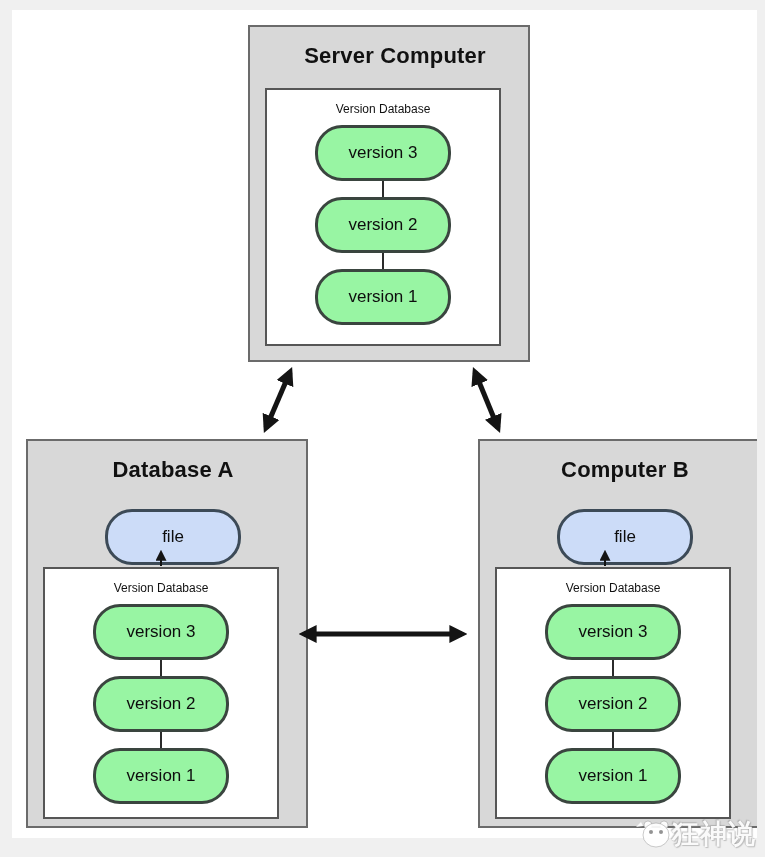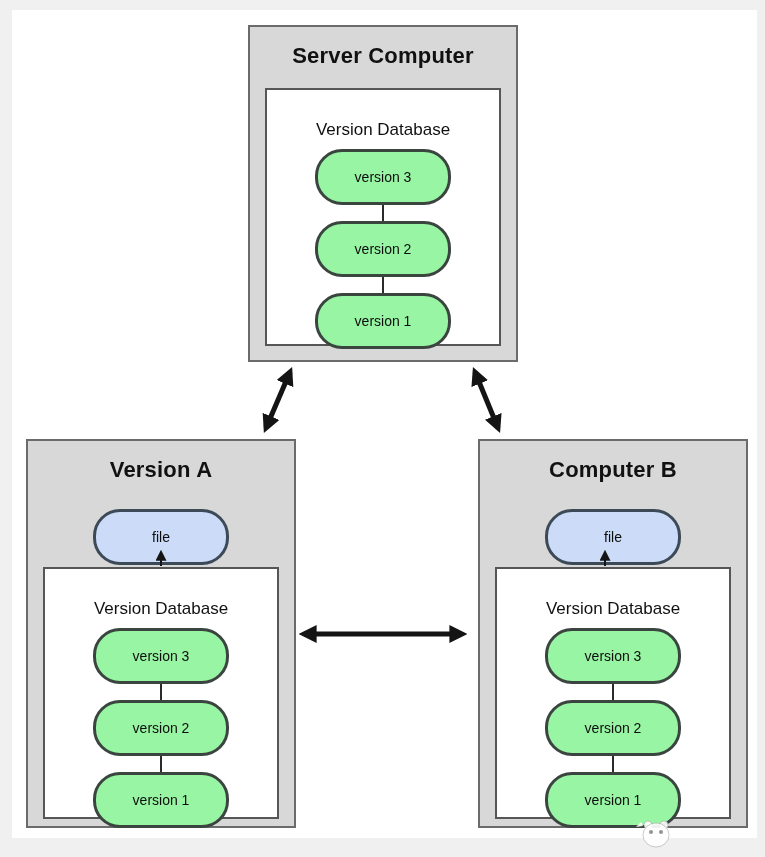--- a/index.html
+++ b/index.html
@@ -19,20 +19,21 @@
     border-color:var(--page_frame,#f0f0f0);
     border-width:10px 8px 19px 12px;
     pointer-events:none;
     z-index:5;
   }
   .machine{
     position:absolute;
     background:var(--box_fill,#d8d8d8);
     border:2px solid var(--box_border,#6b6b6b);
     box-sizing:content-box;
+    padding-left:12px;
   }
   #server-box{left:248px;top:25px;width:266px;height:333px;}
   #computer-a-box{left:26px;top:439px;width:266px;height:385px;}
   #computer-b-box{left:478px;top:439px;width:266px;height:385px;}
   .machine-title{
     text-align:center;
     font-weight:bold;
     font-size:22px;
     margin-top:16px;
     letter-spacing:.2px;
@@ -40,31 +41,31 @@
   .db-box{
     position:absolute;
     background:#fff;
     border:2px solid var(--db_border,#565656);
     left:15px;width:232px;
   }
   #server-box .db-box{top:61px;height:254px;}
   #computer-a-box .db-box,#computer-b-box .db-box{top:126px;height:248px;}
   .db-label{
     text-align:center;
-    font-size:17px;
-    margin-top:30px;
+    font-size:12px;
+    margin-top:12px;
     margin-bottom:9px;
   }
   .pill{
     width:130px;height:50px;
     border-radius:27px;
     border:3px solid var(--pill_border,#3a453f);
     margin:0 auto;
     display:flex;align-items:center;justify-content:center;
-    font-size:14px;
+    font-size:17px;
     color:#0d0d0d;
   }
   .pill.green{background:var(--version_fill,#98f5a3);}
   .pill.blue{background:var(--file_fill,#ccdcf8);border-color:var(--file_border,#3c4a57);margin-top:26px;}
   .vconn{
     width:2px;height:16px;
     background:#2b2b2b;
     margin:0 auto;
   }
   .arrow-layer{
@@ -101,21 +102,21 @@
       <div class="db-label">Version Database</div>
       <div class="pill green">version 3</div>
       <div class="vconn"></div>
       <div class="pill green">version 2</div>
       <div class="vconn"></div>
       <div class="pill green">version 1</div>
     </div>
   </div>
 
   <div class="machine" id="computer-a-box">
-    <div class="machine-title">Version A</div>
+    <div class="machine-title">Database A</div>
     <div class="pill blue">file</div>
     <div class="db-box">
       <div class="db-label">Version Database</div>
       <div class="pill green">version 3</div>
       <div class="vconn"></div>
       <div class="pill green">version 2</div>
       <div class="vconn"></div>
       <div class="pill green">version 1</div>
     </div>
   </div>
@@ -151,15 +152,16 @@
 
   <div class="watermark">
     <svg width="38" height="34" viewBox="0 0 38 34" xmlns="http://www.w3.org/2000/svg">
       <path d="M2 10 l5 -5 l2 4 z" fill="rgba(255,255,255,0.9)"></path>
       <circle cx="14" cy="8" r="4" fill="rgba(255,255,255,0.9)" stroke="rgba(150,150,150,0.5)" stroke-width="1"></circle>
       <circle cx="30" cy="8" r="4" fill="rgba(255,255,255,0.9)" stroke="rgba(150,150,150,0.5)" stroke-width="1"></circle>
       <ellipse cx="22" cy="18" rx="13" ry="12" fill="rgba(255,255,255,0.92)" stroke="rgba(150,150,150,0.5)" stroke-width="1"></ellipse>
       <circle cx="17" cy="15" r="2" fill="rgba(120,120,120,0.8)"></circle>
       <circle cx="27" cy="15" r="2" fill="rgba(120,120,120,0.8)"></circle>
     </svg>
+    <span class="watermark-text">狂神说</span>
   </div>
 
 </div>
 
 </body></html>

